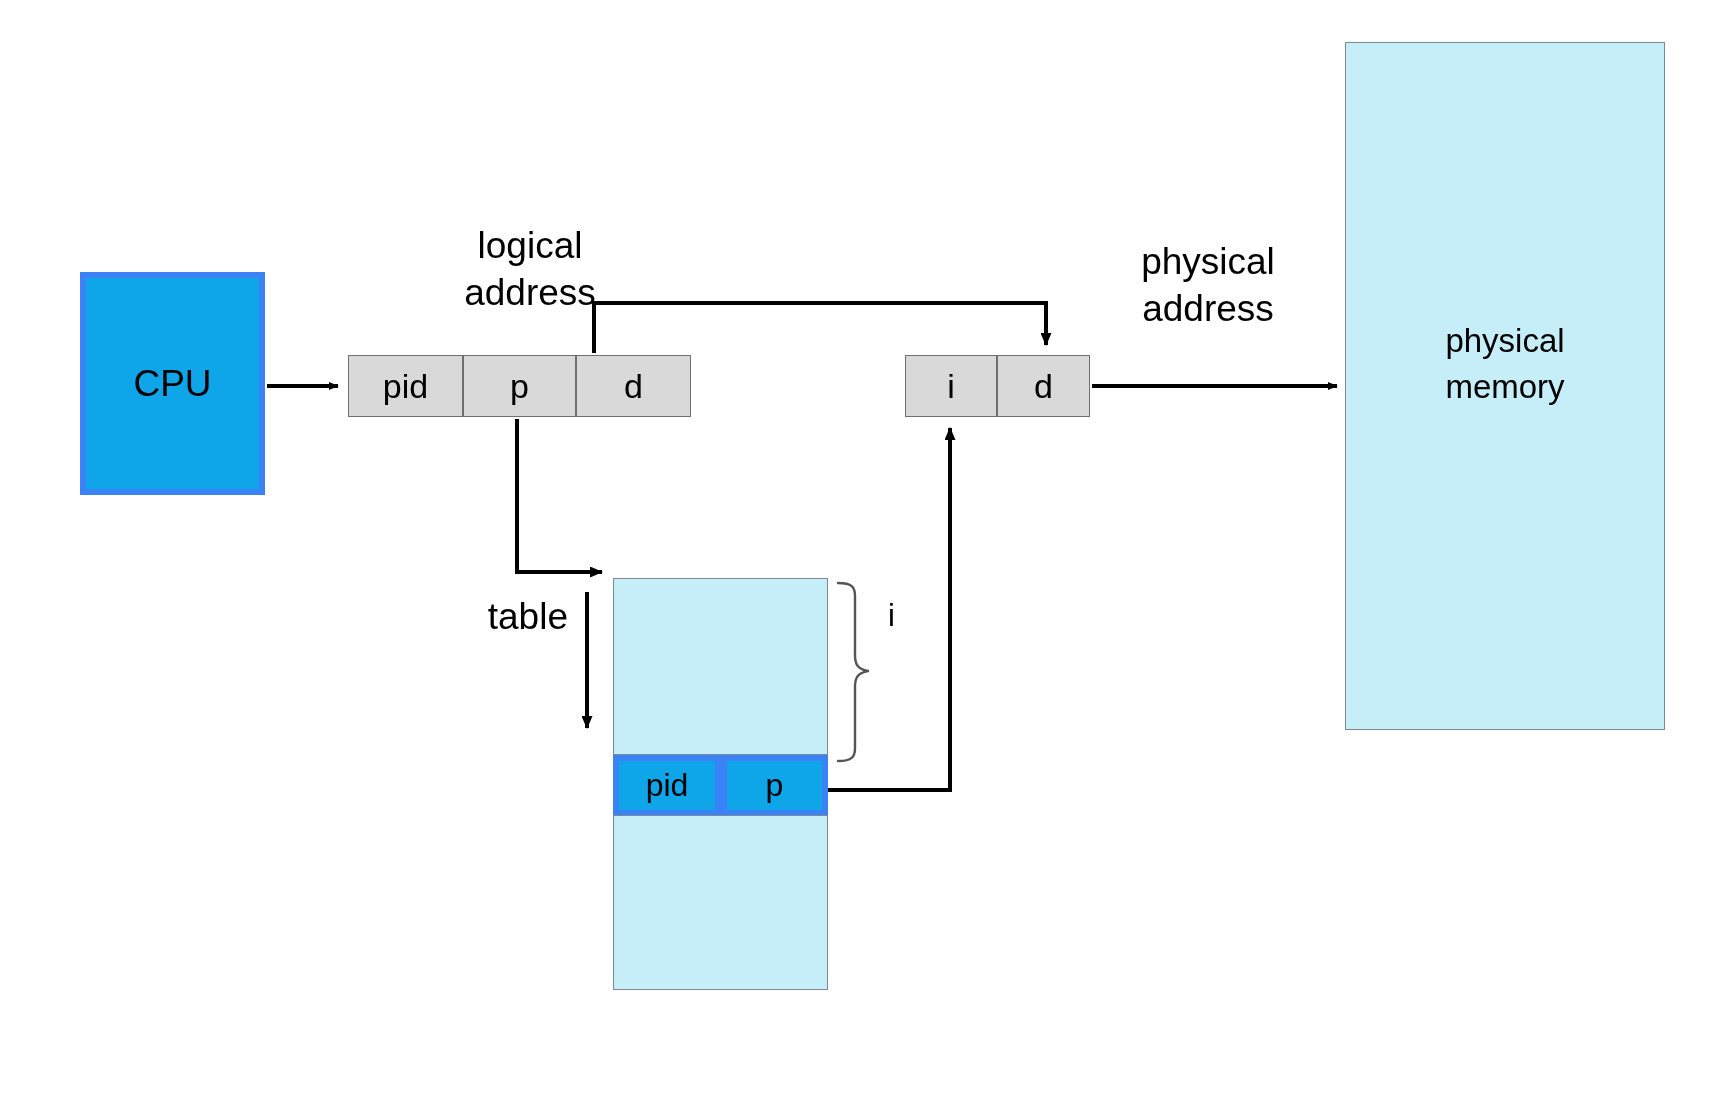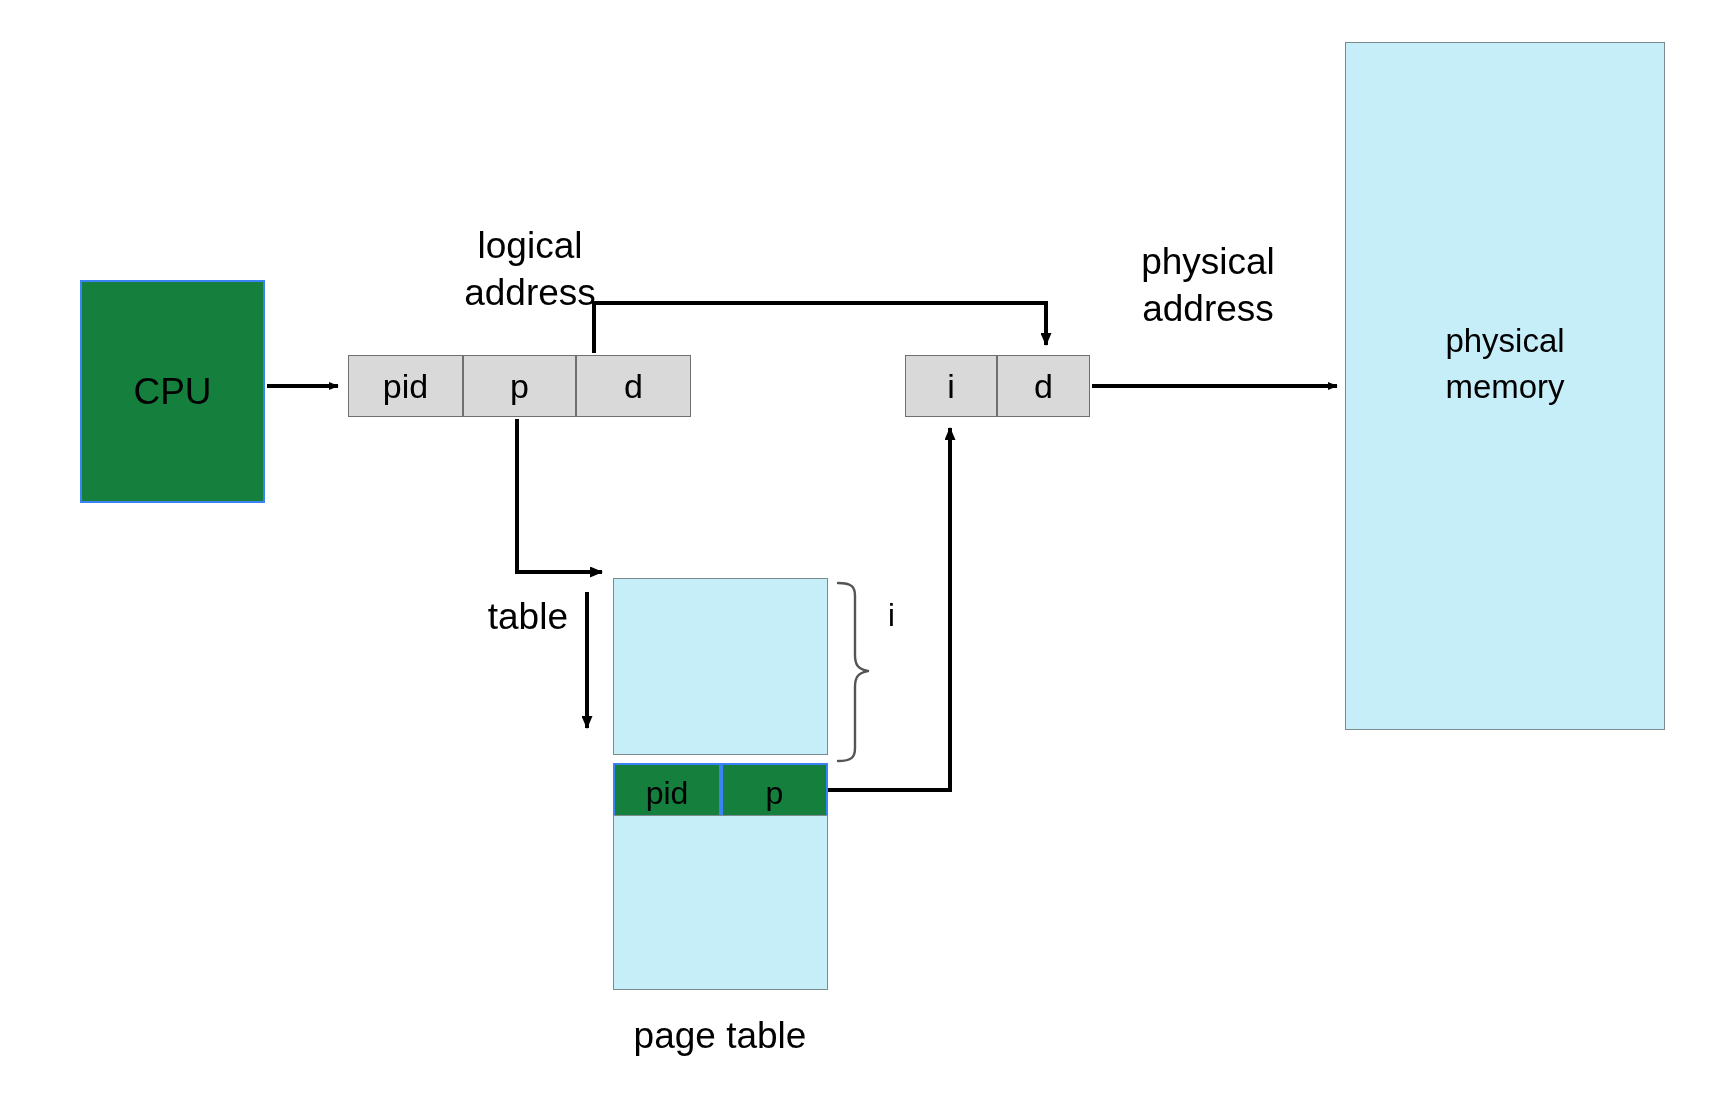--- a/index.html
+++ b/index.html
@@ -29,23 +29,22 @@
   .box {
     position: absolute;
     box-sizing: border-box;
     display: flex;
     align-items: center;
     justify-content: center;
     text-align: center;
     line-height: 1.18;
   }
   .gray-box {
-    background: #15803d;
-    border: 2px solid #3b82f6;
-    margin-top: 8px;
+    background: #0ea5e9;
+    border: 6px solid #3b82f6;
   }
   .blue-box {
     background: #c6eef8;
     border: 1px solid #7d8a90;
   }
   .cpu-box {
     left: 80px;
     top: 272px;
     width: 185px;
     height: 223px;
@@ -226,15 +225,14 @@
   </div>
   <div class="box gray-box pt-row-p">
     <span>p</span>
   </div>
   <div class="box blue-box pt-bottom"></div>
 
   <div class="text-label lbl-search">table</div>
 
   <div class="text-label lbl-i">i</div>
 
-  <div class="text-label lbl-pagetable">page table</div>
 
 </div>
 
 </body></html>

